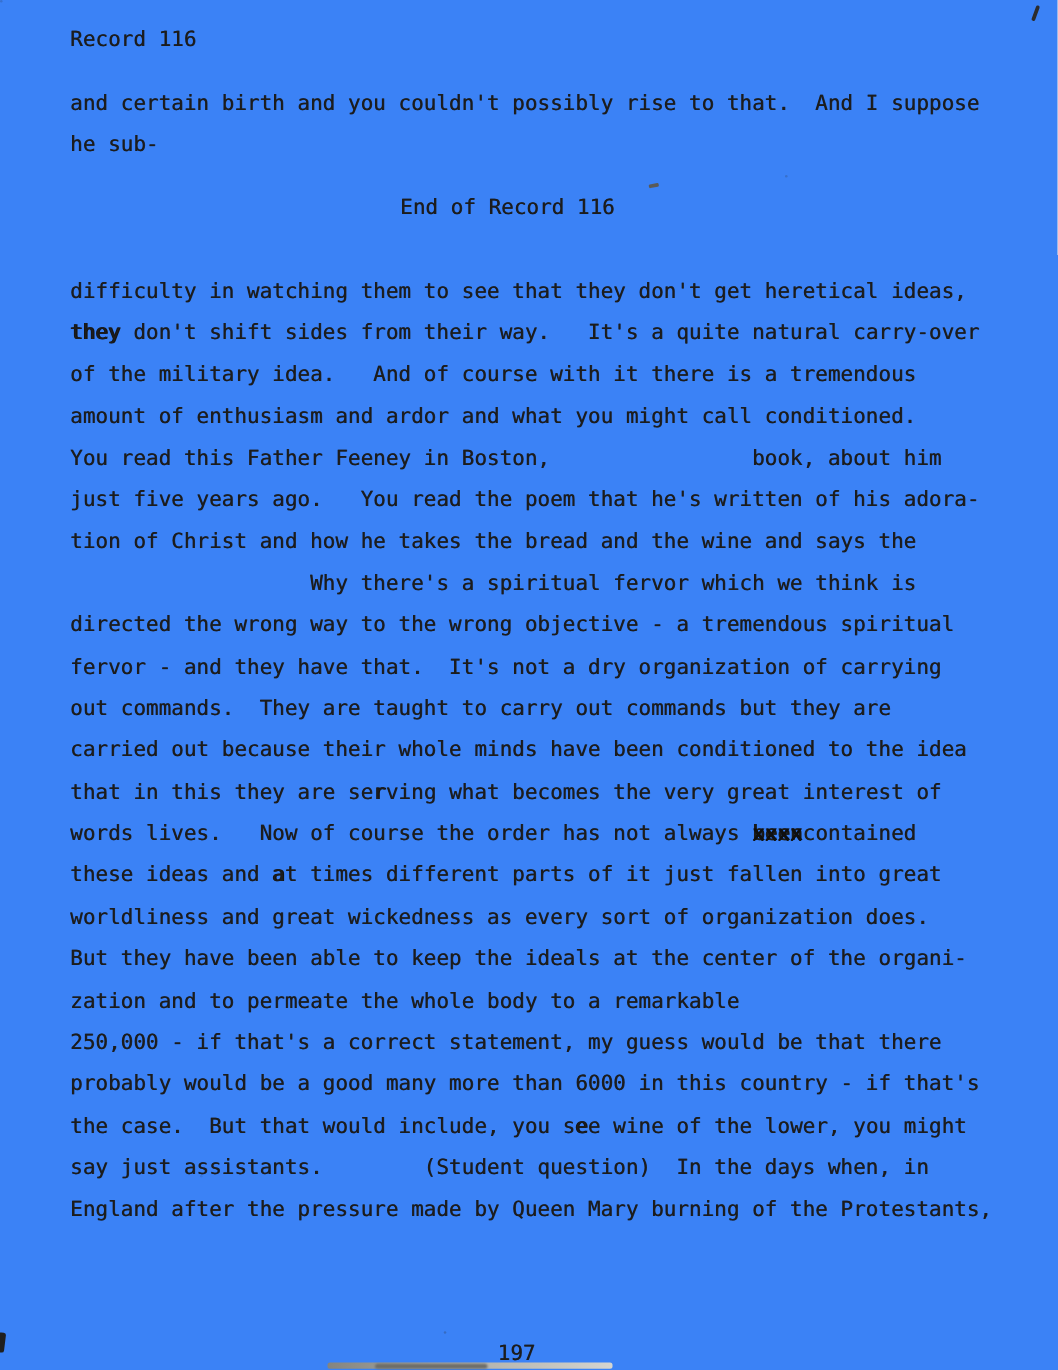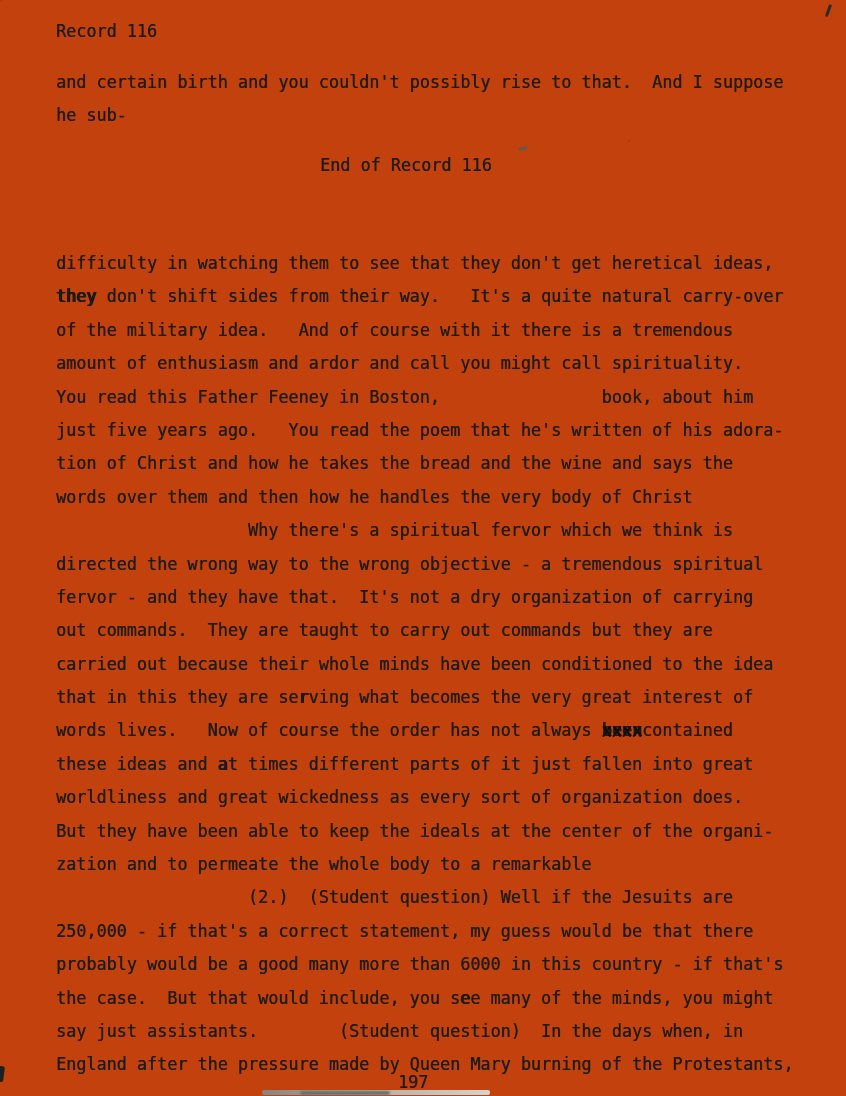--- a/index.html
+++ b/index.html
@@ -1,32 +1,32 @@
 <!DOCTYPE html>
 <html><head>
 <meta charset="utf-8">
 <style>
   html,body { margin:0; padding:0; background:#e8e8e6; }
   .page {
     position:relative;
     width:846px; height:1096px;
     margin:0 auto;
-    background:#c2410c;
+    background:#3b82f6;
     font-family:"DejaVu Sans Mono","Liberation Mono",monospace;
     font-size:16.8px;
     color:#1c1c1c;
     overflow:hidden;
     text-shadow:0.4px 0 0 rgba(25,25,25,0.8);
   }
   .block { position:absolute; left:56px; }
   .tline { white-space:pre; height:33.4px; line-height:33.4px; }
   .header  { top:15px; height:33.4px; line-height:33.4px; white-space:pre; }
   .p1      { top:66px; }
   .endrec  { top:149px; left:320px; height:33.4px; line-height:33.4px; white-space:pre; }
-  .bodyblk { top:216px;margin-top:31px; }
+  .bodyblk { top:216px; }
   .pagenum { top:1066px; left:398px; height:33.4px; line-height:33.4px; }
 
   
   .ovs { font-weight:normal; text-shadow:0.9px 0 0 #141414, -0.5px 0 0 #141414; }
   .xout { position:relative; display:inline-block; font-weight:normal;
           text-shadow:0.8px 0 0 #141414; }
   .xout .over { position:absolute; left:0; top:0; color:#101010;
                 text-shadow:0.8px 0 0 #101010, 0 0.6px 0 #101010; }
 
   
@@ -61,40 +61,38 @@
       <div class="tline"><span>he sub-</span></div>
     </div>
 
   <div class="block endrec">End of Record 116</div>
   <span class="mark mark-endrec"></span>
 
   <div class="block bodyblk" id="bodyblock">
       <div class="tline"><span>difficulty in watching them to see that they don't get heretical ideas,</span></div>
       <div class="tline"><span class="ovs">they</span><span> don't shift sides from their way.   It's a quite natural carry-over</span></div>
       <div class="tline"><span>of the military idea.   And of course with it there is a tremendous</span></div>
-      <div class="tline"><span>amount of enthusiasm and ardor and call you might call spirituality.</span></div>
+      <div class="tline"><span>amount of enthusiasm and ardor and what you might call conditioned.</span></div>
       <div class="tline"><span>You read this Father Feeney in Boston,                book, about him</span></div>
       <div class="tline"><span>just five years ago.   You read the poem that he's written of his adora-</span></div>
       <div class="tline"><span>tion of Christ and how he takes the bread and the wine and says the</span></div>
-      <div class="tline"><span>words over them and then how he handles the very body of Christ</span></div>
       <div class="tline"><span>                   Why there's a spiritual fervor which we think is</span></div>
       <div class="tline"><span>directed the wrong way to the wrong objective - a tremendous spiritual</span></div>
       <div class="tline"><span>fervor - and they have that.  It's not a dry organization of carrying</span></div>
       <div class="tline"><span>out commands.  They are taught to carry out commands but they are</span></div>
       <div class="tline"><span>carried out because their whole minds have been conditioned to the idea</span></div>
       <div class="tline"><span>that in this they are se</span><span class="ovs">r</span><span>ving what becomes the very great interest of</span></div>
       <div class="tline"><span>words lives.   Now of course the order has not always </span><span class="xout">been<span class="over">xxxx</span></span><span>contained</span></div>
       <div class="tline"><span>these ideas and </span><span class="ovs">a</span><span>t times different parts of it just fallen into great</span></div>
       <div class="tline"><span>worldliness and great wickedness as every sort of organization does.</span></div>
       <div class="tline"><span>But they have been able to keep the ideals at the center of the organi-</span></div>
       <div class="tline"><span>zation and to permeate the whole body to a remarkable</span></div>
-      <div class="tline"><span>                   (2.)  (Student question) Well if the Jesuits are</span></div>
       <div class="tline"><span>250,000 - if that's a correct statement, my guess would be that there</span></div>
       <div class="tline"><span>probably would be a good many more than 6000 in this country - if that's</span></div>
-      <div class="tline"><span>the case.  But that would include, you s</span><span class="ovs">e</span><span>e many of the minds, you might</span></div>
+      <div class="tline"><span>the case.  But that would include, you s</span><span class="ovs">e</span><span>e wine of the lower, you might</span></div>
       <div class="tline"><span>say just assistants.        (Student question)  In the days when, in</span></div>
       <div class="tline"><span>England after the pressure made by Queen Mary burning of the Protestants,</span></div>
     </div>
 
   <div class="block pagenum">197</div>
 
   <span class="mark mark-tr"></span>
   <span class="mark mark-left"></span>
   <span class="smudge"></span>
   <span class="smudge2"></span>

